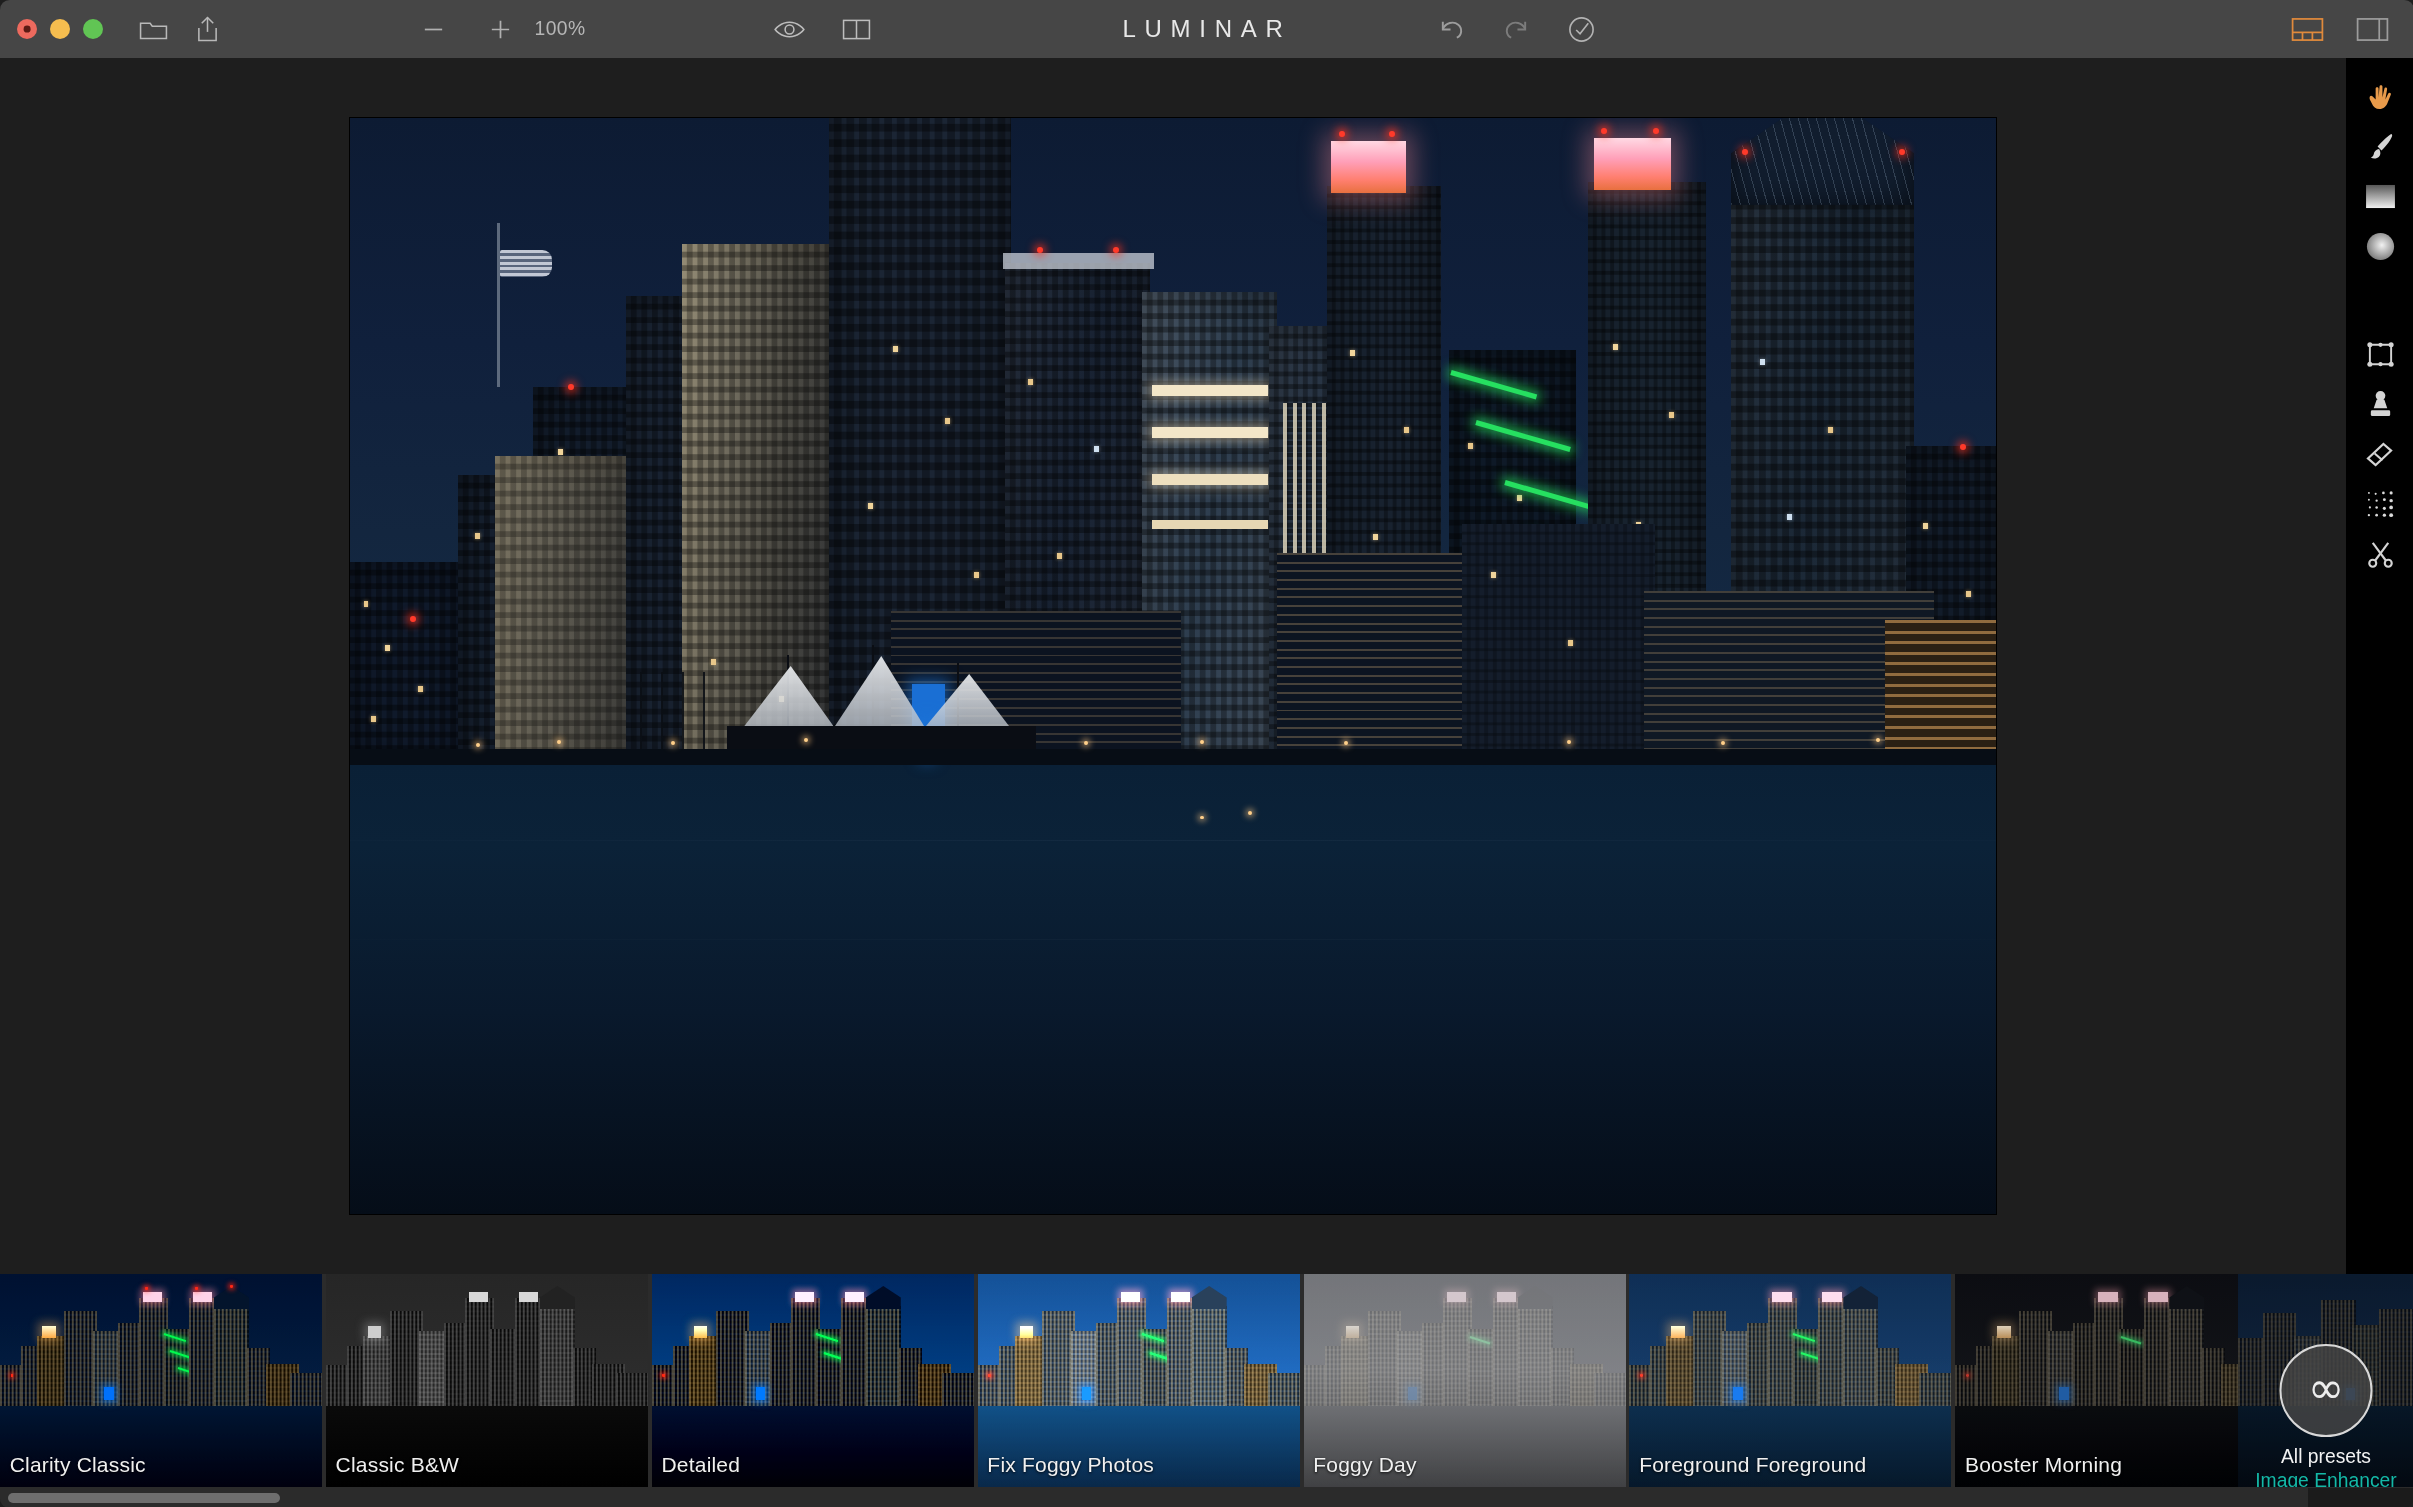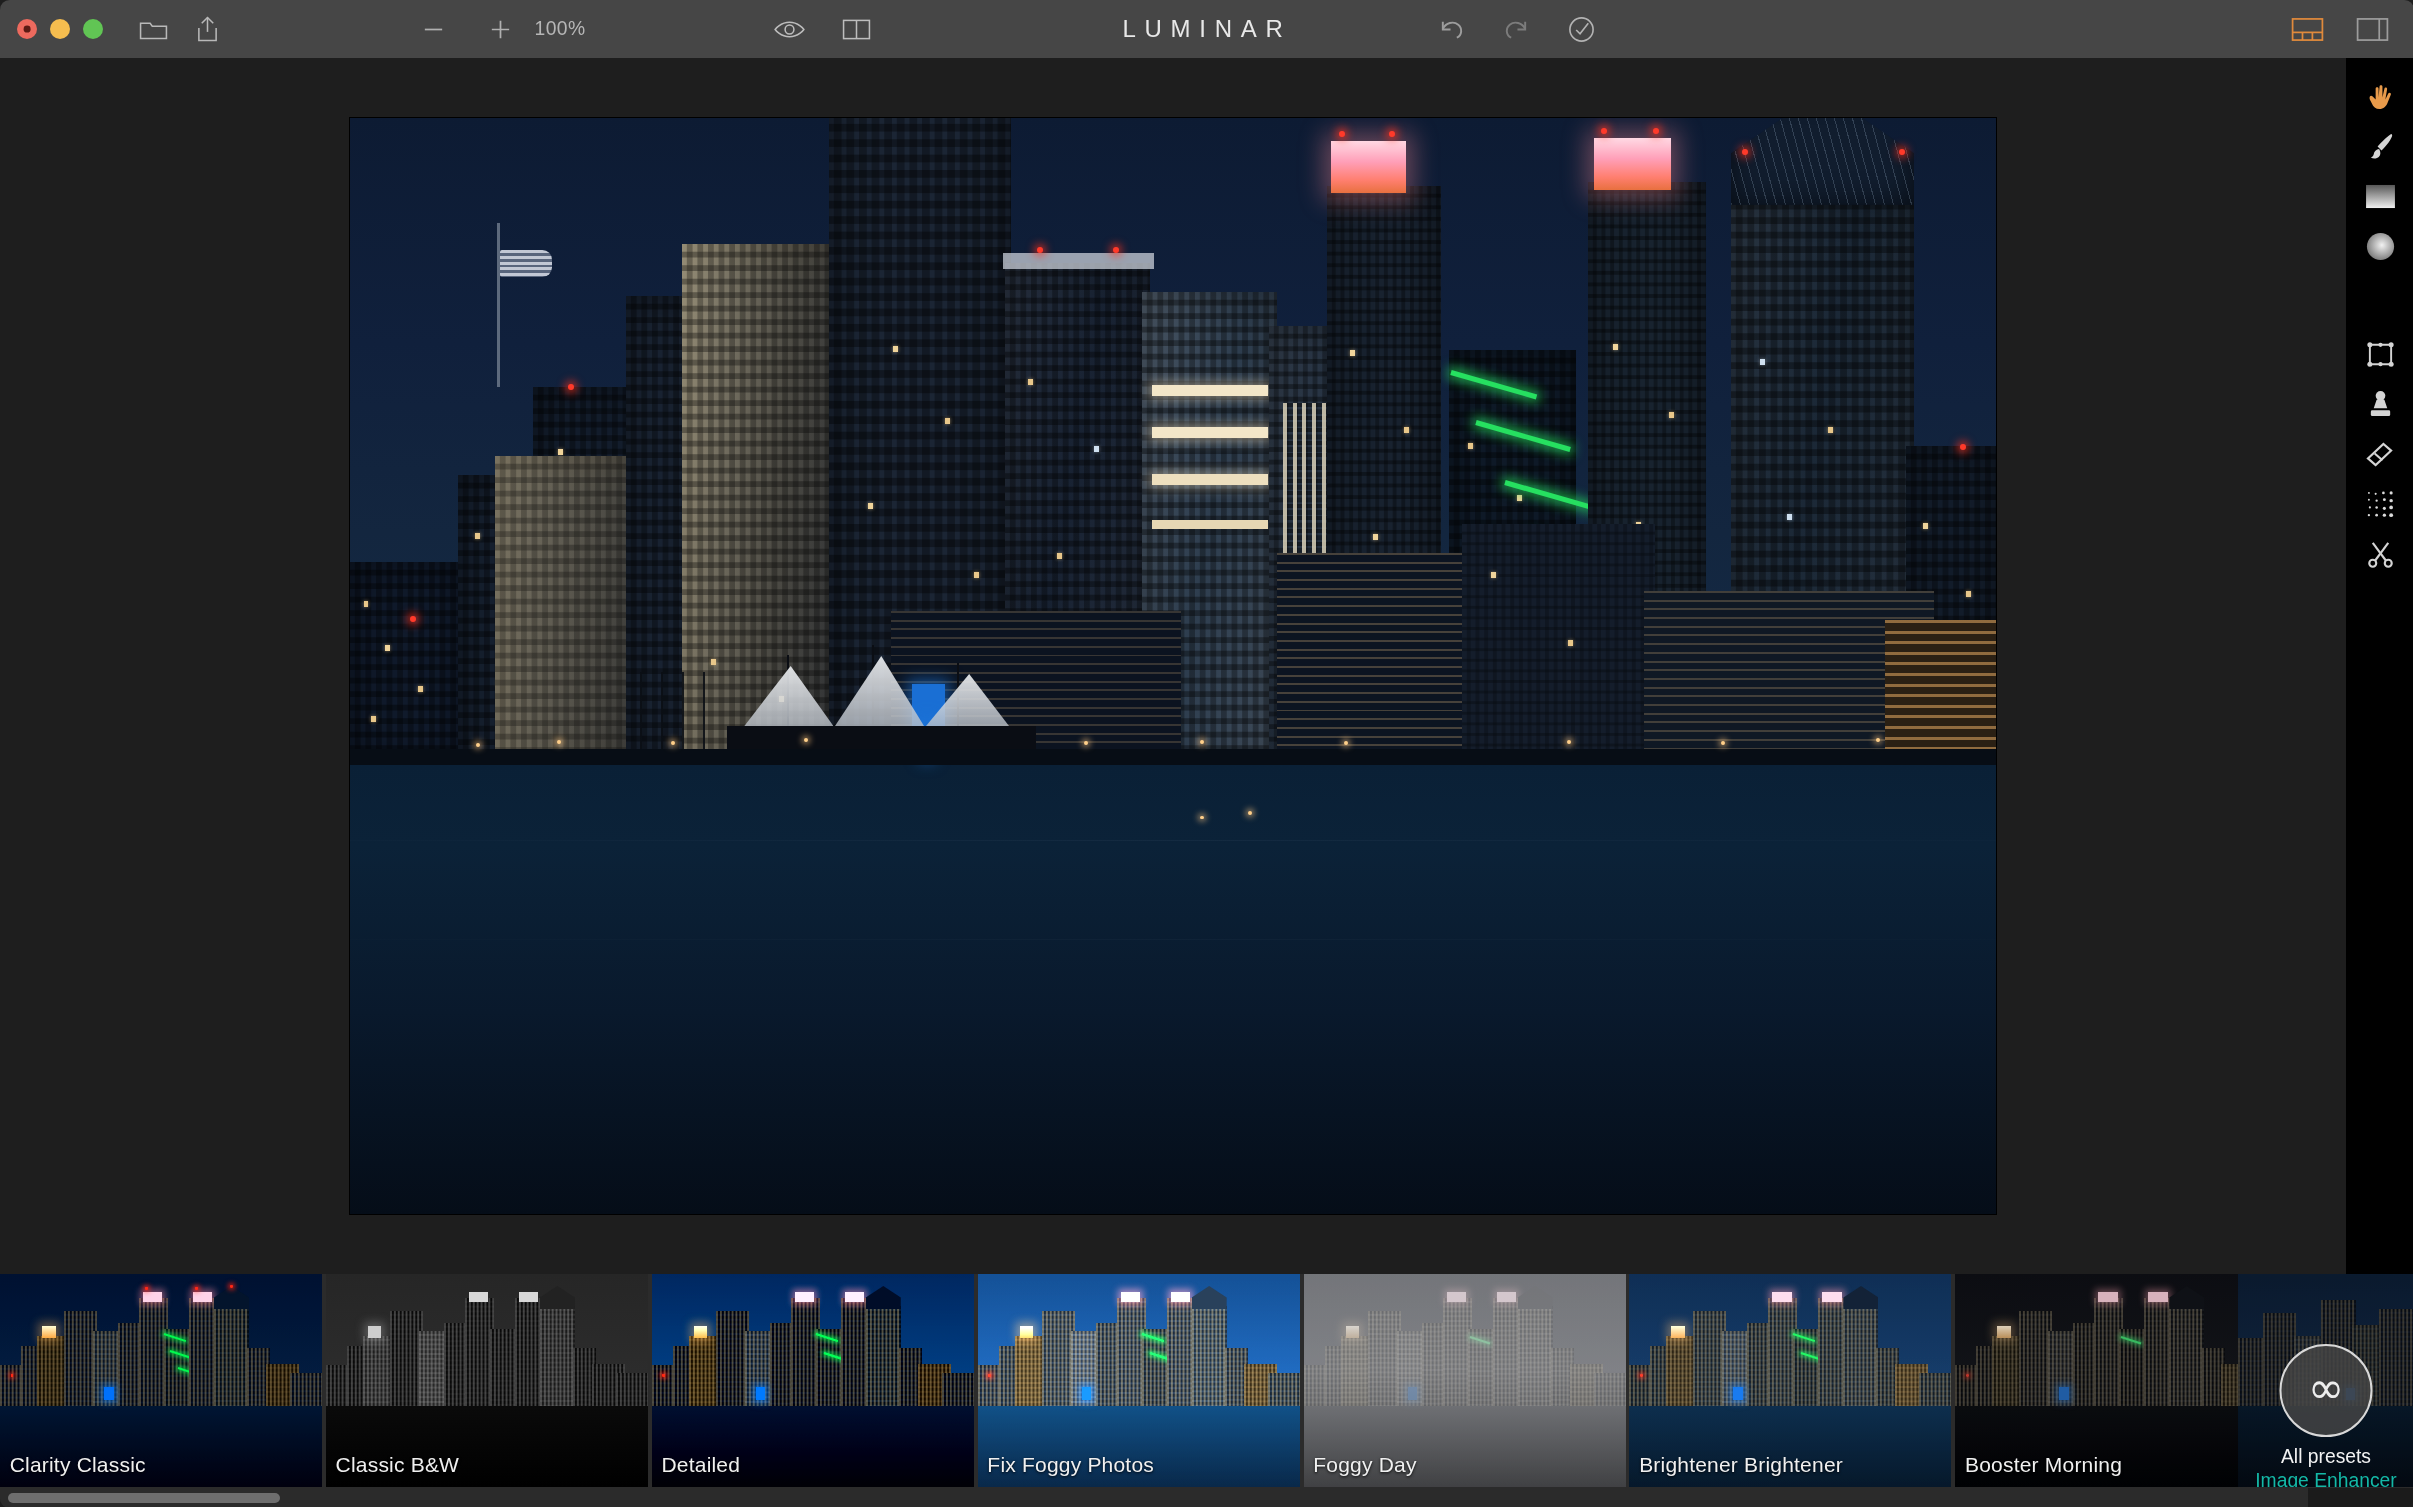--- a/index.html
+++ b/index.html
@@ -898,21 +898,21 @@
           <div class="mb" style="left:189px;width:27px;height:108px;background:#1e2c3a;"></div>
           <div class="mcrown" style="left:193px;bottom:calc(38% + 104px);width:19.3px;height:9.7px;"></div>
           <div class="mb" style="left:214px;width:35px;height:100px;background:#22303f;"></div>
           <div class="mpeak" style="left:214px;bottom:calc(38% + 97px);width:35px;height:23px;"></div>
           <div class="mb" style="left:247px;width:23px;height:58px;background:#1b2835;"></div>
           <div class="mb" style="left:266px;width:33px;height:42px;background:#4a3a22;"></div>
           <div class="mblue" style="left:104px;bottom:calc(38% + 5.8px);width:9.7px;height:13.5px;"></div>
           <div class="mb" style="left:290px;width:32px;height:33px;background:#1a2734;"></div>
         </div>
       </div>
-      <div class="plabel">Brightener Brightener</div>
+      <div class="plabel">Foreground Foreground</div>
     </div>
 
     <div class="preset" style="background:#0c0d10;">
       <div class="pv fx-gloomy">
         <div class="mini">
           <div class="msky" style="background:linear-gradient(180deg,#14161c,#1b1e25);"></div>
           <div class="mwater" style="background:linear-gradient(180deg,#121419,#07080b);"></div>
           <div class="mpole" style="left:25px;bottom:38%;height:39px;"></div>
           <div class="mflag" style="left:26px;bottom:calc(38% + 29px);"></div>
           <div class="mb" style="left:0;width:23px;height:41px;background:#15181e;"></div>

